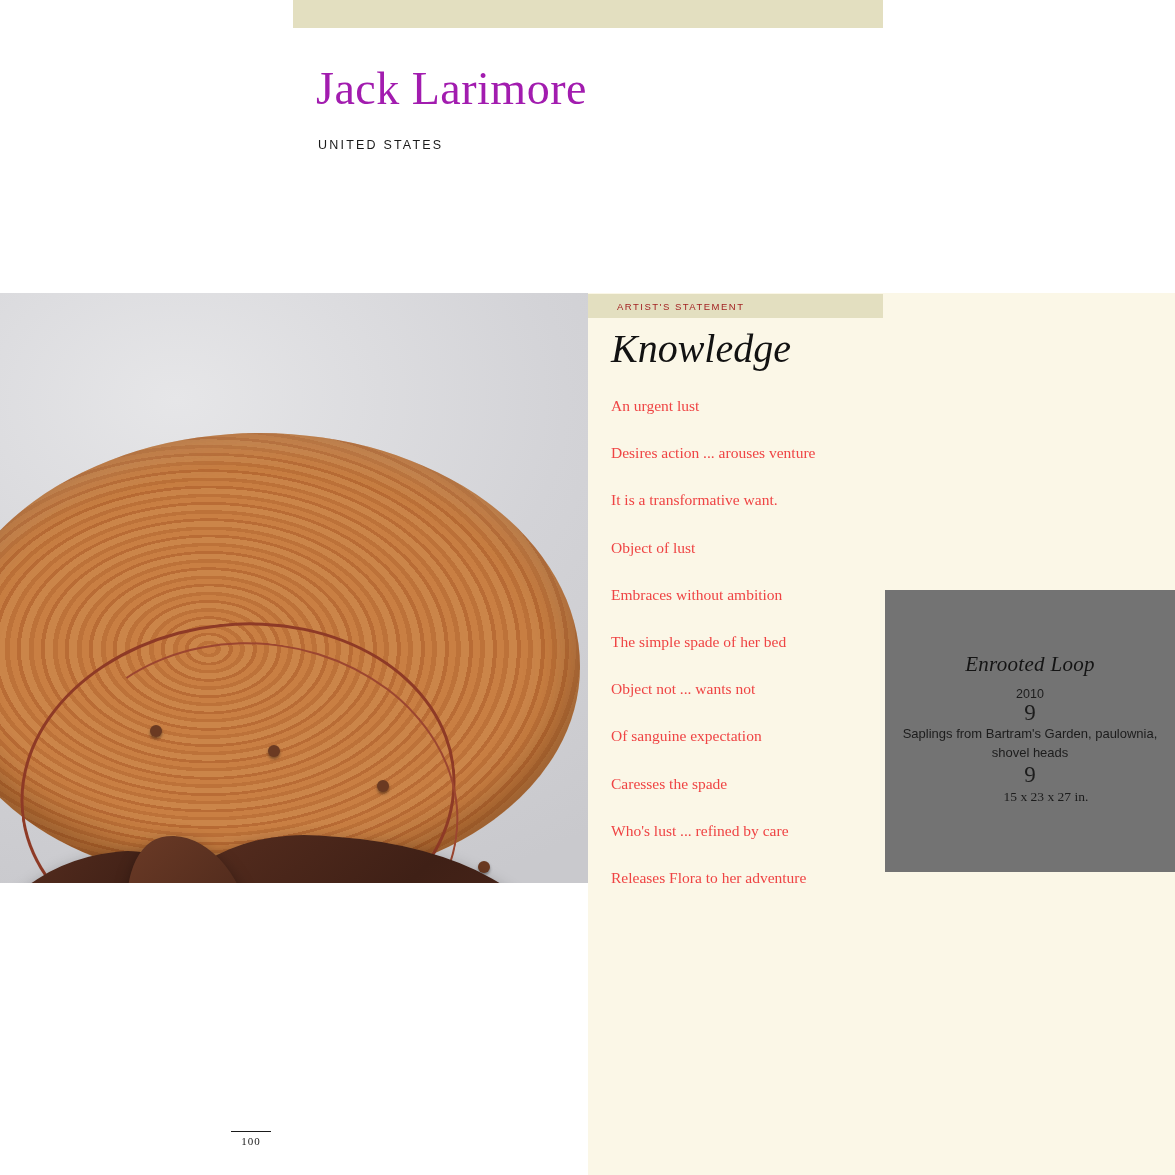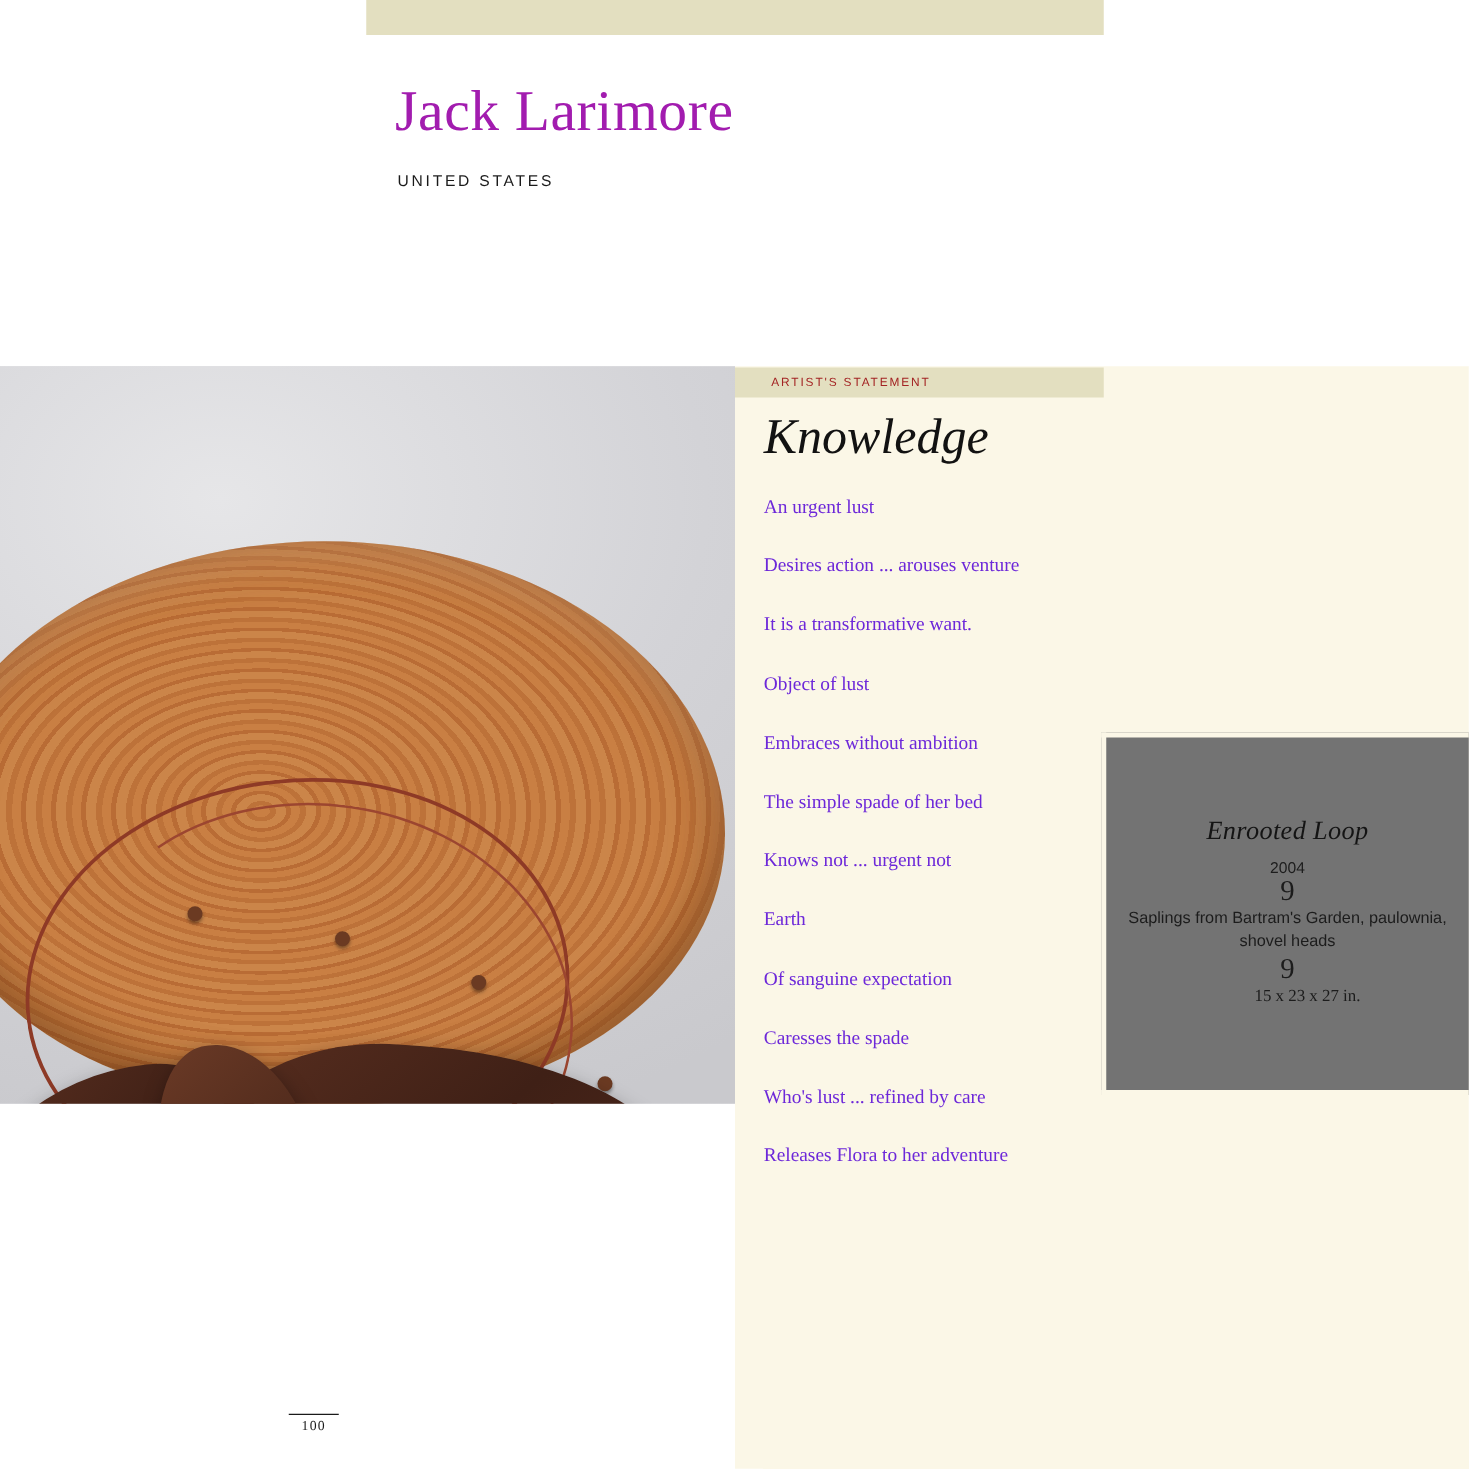--- a/index.html
+++ b/index.html
@@ -185,21 +185,21 @@
   }
   .poem {
     position: absolute;
     left: 611px;
     top: 398px;
     width: 300px;
   }
   .poem-line {
     font-family: "Liberation Serif", serif;
     font-size: 15.5px;
-    color: #6d28d9;
+    color: #ef4444;
     height: 47.2px;
     line-height: 1;
     white-space: nowrap;
   }
 
   
   .caption {
     position: absolute;
     left: 881px;
     top: 586px;
@@ -301,31 +301,30 @@
 
 <div class="poem-title">Knowledge</div>
 
 <div class="poem">
   <div class="poem-line">An urgent lust</div>
   <div class="poem-line">Desires action ... arouses venture</div>
   <div class="poem-line">It is a transformative want.</div>
   <div class="poem-line">Object of lust</div>
   <div class="poem-line">Embraces without ambition</div>
   <div class="poem-line">The simple spade of her bed</div>
-  <div class="poem-line">Knows not ... urgent not</div>
-  <div class="poem-line">Earth</div>
+  <div class="poem-line">Object not ... wants not</div>
   <div class="poem-line">Of sanguine expectation</div>
   <div class="poem-line">Caresses the spade</div>
   <div class="poem-line">Who's lust ... refined by care</div>
   <div class="poem-line">Releases Flora to her adventure</div>
 </div>
 
 <div class="caption">
   <div class="caption-title">Enrooted Loop</div>
-  <div class="caption-year">2004</div>
+  <div class="caption-year">2010</div>
   <div class="caption-orn">9</div>
   <div class="caption-materials">Saplings from Bartram's Garden, paulownia, shovel heads</div>
   <div class="caption-orn">9</div>
   <div class="caption-dims">15 x 23 x 27 in.</div>
 </div>
 
 <div class="folio">
   <div class="folio-rule"></div>
   <div class="folio-num">100</div>
 </div>

